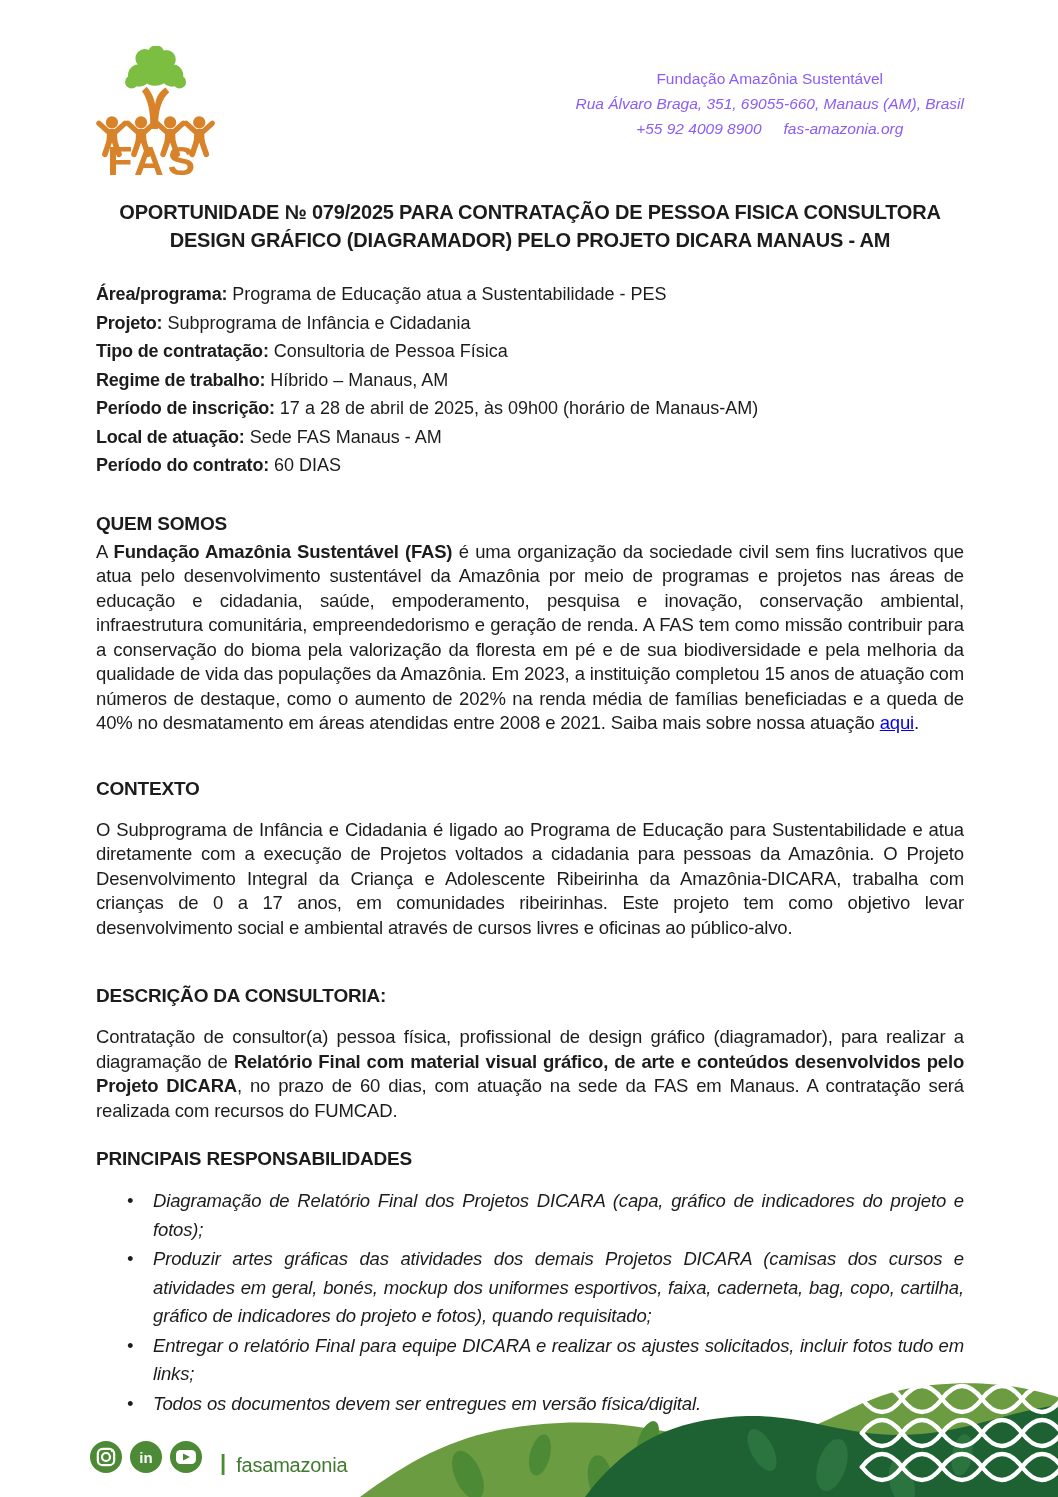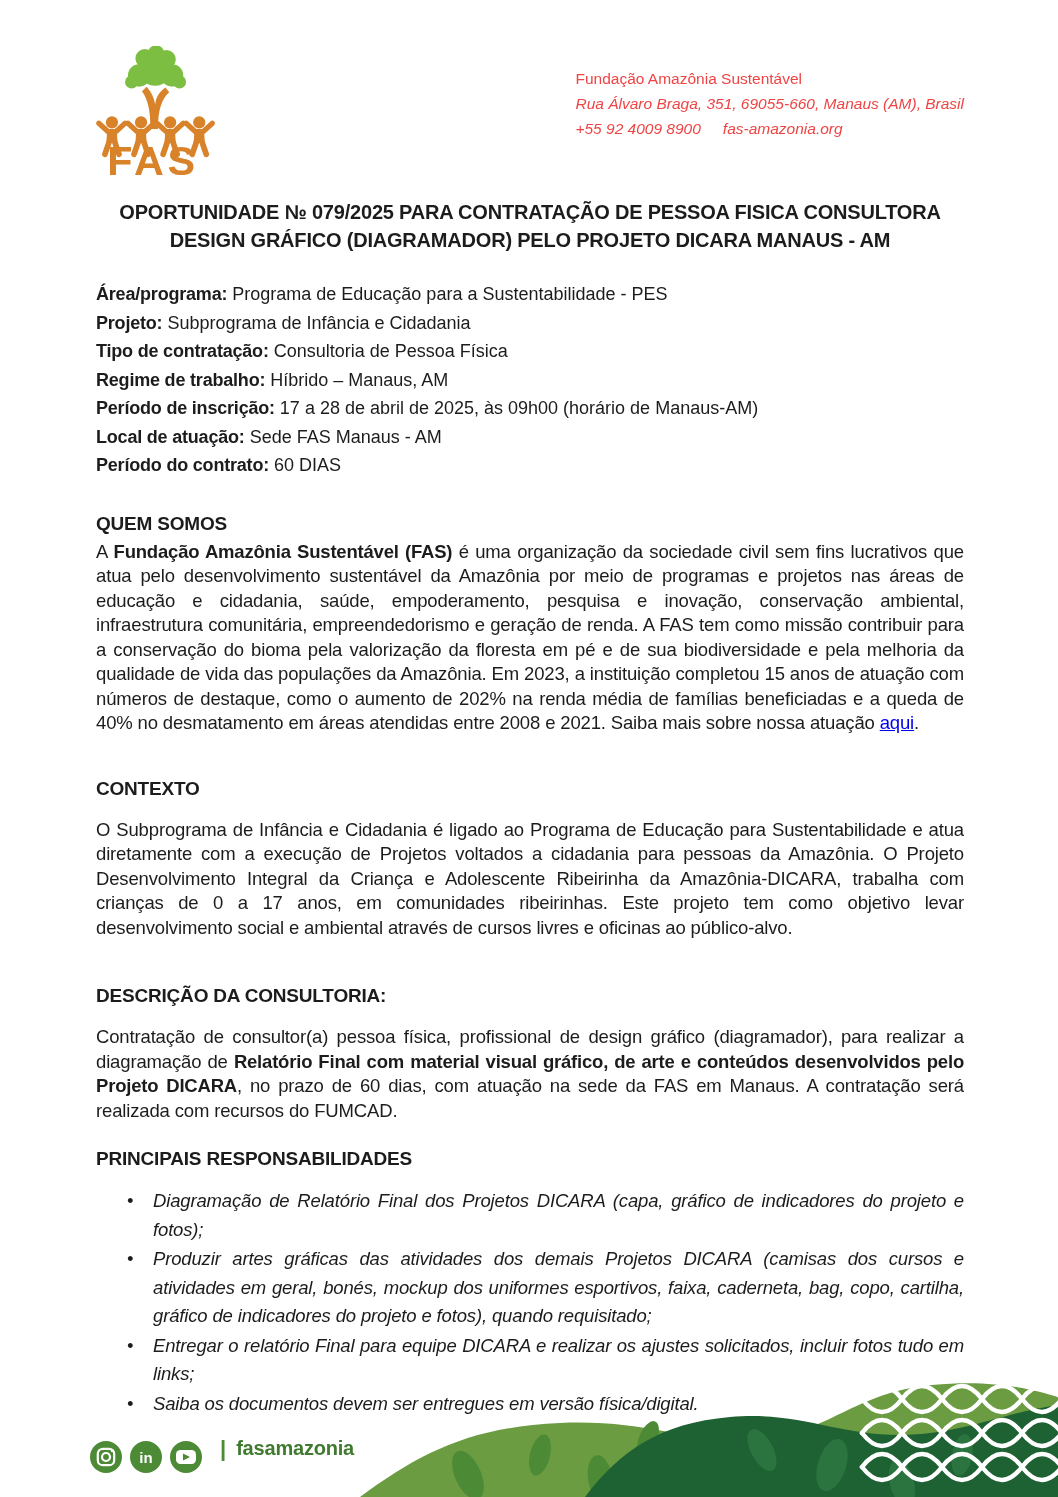--- a/index.html
+++ b/index.html
@@ -9,44 +9,44 @@
     margin:0 auto;
     background:#ffffff;
     font-family:"Liberation Sans",sans-serif;
     color:#1c1c1c;
     overflow:hidden;
   }
   .content{position:relative;z-index:2;}
   
   .header{display:flex;justify-content:space-between;align-items:flex-start;padding:46px 94px 0 96px;}
   .logo-box svg{display:block;width:122px;height:132px;}
-  .contact{padding-top:20px;text-align:left;font-size:15.5px;line-height:25px;color:#ef4444;}
+  .contact{padding-top:20px;text-align:center;font-size:15.5px;line-height:25px;color:#8b5cf6;}
   .contact .it{font-style:italic;}
   .contact .gap{display:inline-block;width:22px;}
   
   .doc-title{margin:20px 94px 8px 96px;text-align:center;font-weight:bold;font-size:20px;line-height:28px;letter-spacing:-0.2px;}
   
   .details{margin:26px 94px 0 96px;font-size:18px;line-height:28.5px;}
   .details b{letter-spacing:-0.2px;}
   
   h2.sec{margin:24px 94px 0 96px;font-size:19px;line-height:24px;font-weight:bold;letter-spacing:-0.2px;}
   p.para{margin:15px 94px 0 96px;font-size:18.5px;line-height:24.5px;text-align:justify;letter-spacing:-0.15px;}
   p.tight{margin-top:4px;}
   p.para b{letter-spacing:-0.2px;}
   a.doclink{color:#0000EE;text-decoration:underline;cursor:pointer;}
   
   ul.resp{margin:16px 94px 0 96px;padding:0;list-style:none;font-size:18.5px;line-height:28.5px;text-align:justify;letter-spacing:-0.15px;}
   ul.resp li{position:relative;padding-left:57px;margin:0 0 1px 0;font-style:italic;}
   ul.resp li::before{content:"•";position:absolute;left:31px;top:0;font-size:18px;}
   
   .footer-decor{position:absolute;left:0;bottom:0;width:1058px;height:150px;z-index:0;}
-  .footer-social{position:absolute;left:88px;bottom:20px;z-index:3;display:flex;align-items:flex-start;}
+  .footer-social{position:absolute;left:88px;bottom:20px;z-index:3;display:flex;align-items:flex-end;}
   .footer-social svg{display:block;}
   .social-divider{margin:0 10px 0 14px;color:#4D8A36;font-size:22px;font-weight:bold;transform:translateY(-1px);}
-  .social-handle{color:#3F7A2E;font-size:20px;font-weight:bold;letter-spacing:-0.2px;}
+  .social-handle{color:#3F7A2E;font-size:20px;font-weight:normal;letter-spacing:-0.2px;}
 </style>
 </head>
 <body>
 
 <div class="page">
 
   <div class="footer-decor">
     <svg width="1058" height="150" viewBox="0 0 1058 150">
 
       <path fill="#6B9C41" d="M360,150 C420,106 470,80 560,76 C650,72 690,98 760,92 C830,86 852,46 932,38 C992,32 1032,42 1058,50 L1058,150 Z"></path>
@@ -135,21 +135,21 @@
         </div>
       </div>
     </div>
 
     <div class="doc-title">
       <div>OPORTUNIDADE № 079/2025 PARA CONTRATAÇÃO DE PESSOA FISICA CONSULTORA</div>
       <div>DESIGN GRÁFICO (DIAGRAMADOR) PELO PROJETO DICARA MANAUS - AM</div>
     </div>
 
     <div class="details">
-      <div><b>Área/programa:</b><span> Programa de Educação para a Sustentabilidade - PES</span></div>
+      <div><b>Área/programa:</b><span> Programa de Educação atua a Sustentabilidade - PES</span></div>
       <div><b>Projeto:</b><span> Subprograma de Infância e Cidadania</span></div>
       <div><b>Tipo de contratação:</b><span> Consultoria de Pessoa Física</span></div>
       <div><b>Regime de trabalho:</b><span> Híbrido – Manaus, AM</span></div>
       <div><b>Período de inscrição:</b><span> 17 a 28 de abril de 2025, às 09h00 (horário de Manaus-AM)</span></div>
       <div><b>Local de atuação:</b><span> Sede FAS Manaus - AM</span></div>
       <div><b>Período do contrato:</b><span> 60 DIAS</span></div>
     </div>
 
     <h2 class="sec" style="margin-top:32px">QUEM SOMOS</h2>
     <p class="para tight"><span>A </span><b>Fundação Amazônia Sustentável (FAS)</b><span> é uma organização da sociedade civil sem fins lucrativos que atua pelo desenvolvimento sustentável da Amazônia por meio de programas e projetos nas áreas de educação e cidadania, saúde, empoderamento, pesquisa e inovação, conservação ambiental, infraestrutura comunitária, empreendedorismo e geração de renda. A FAS tem como missão contribuir para a conservação do bioma pela valorização da floresta em pé e de sua biodiversidade e pela melhoria da qualidade de vida das populações da Amazônia. Em 2023, a instituição completou 15 anos de atuação com números de destaque, como o aumento de 202% na renda média de famílias beneficiadas e a queda de 40% no desmatamento em áreas atendidas entre 2008 e 2021. Saiba mais sobre nossa atuação </span><a class="doclink">aqui</a><span>.</span></p>
@@ -158,21 +158,21 @@
     <p class="para" style="margin-top:17px">O Subprograma de Infância e Cidadania é ligado ao Programa de Educação para Sustentabilidade e atua diretamente com a execução de Projetos voltados a cidadania para pessoas da Amazônia. O Projeto Desenvolvimento Integral da Criança e Adolescente Ribeirinha da Amazônia-DICARA, trabalha com crianças de 0 a 17 anos, em comunidades ribeirinhas. Este projeto tem como objetivo levar desenvolvimento social e ambiental através de cursos livres e oficinas ao público-alvo.</p>
 
     <h2 class="sec" style="margin-top:44px">DESCRIÇÃO DA CONSULTORIA:</h2>
     <p class="para" style="margin-top:17px"><span>Contratação de consultor(a) pessoa física, profissional de design gráfico (diagramador), para realizar a diagramação de </span><b>Relatório Final com material visual gráfico, de arte e conteúdos desenvolvidos pelo Projeto DICARA</b><span>, no prazo de 60 dias, com atuação na sede da FAS em Manaus. A contratação será realizada com recursos do FUMCAD.</span></p>
 
     <h2 class="sec" style="margin-top:24px">PRINCIPAIS RESPONSABILIDADES</h2>
     <ul class="resp">
       <li>Diagramação de Relatório Final dos Projetos DICARA (capa, gráfico de indicadores do projeto e fotos);</li>
       <li>Produzir artes gráficas das atividades dos demais Projetos DICARA (camisas dos cursos e atividades em geral, bonés, mockup dos uniformes esportivos, faixa, caderneta, bag, copo, cartilha, gráfico de indicadores do projeto e fotos), quando requisitado;</li>
       <li>Entregar o relatório Final para equipe DICARA e realizar os ajustes solicitados, incluir fotos tudo em links;</li>
-      <li>Saiba os documentos devem ser entregues em versão física/digital.</li>
+      <li>Todos os documentos devem ser entregues em versão física/digital.</li>
     </ul>
 
   </div>
 
   <div class="footer-social">
     <svg width="118" height="40" viewBox="0 0 118 40">
 
       <g style="cursor:pointer">
         <circle cx="18" cy="20" r="16" fill="#4D8A36"></circle>
         <rect x="9.8" y="11.8" width="16.4" height="16.4" rx="5" fill="none" stroke="#ffffff" stroke-width="2.2"></rect>

